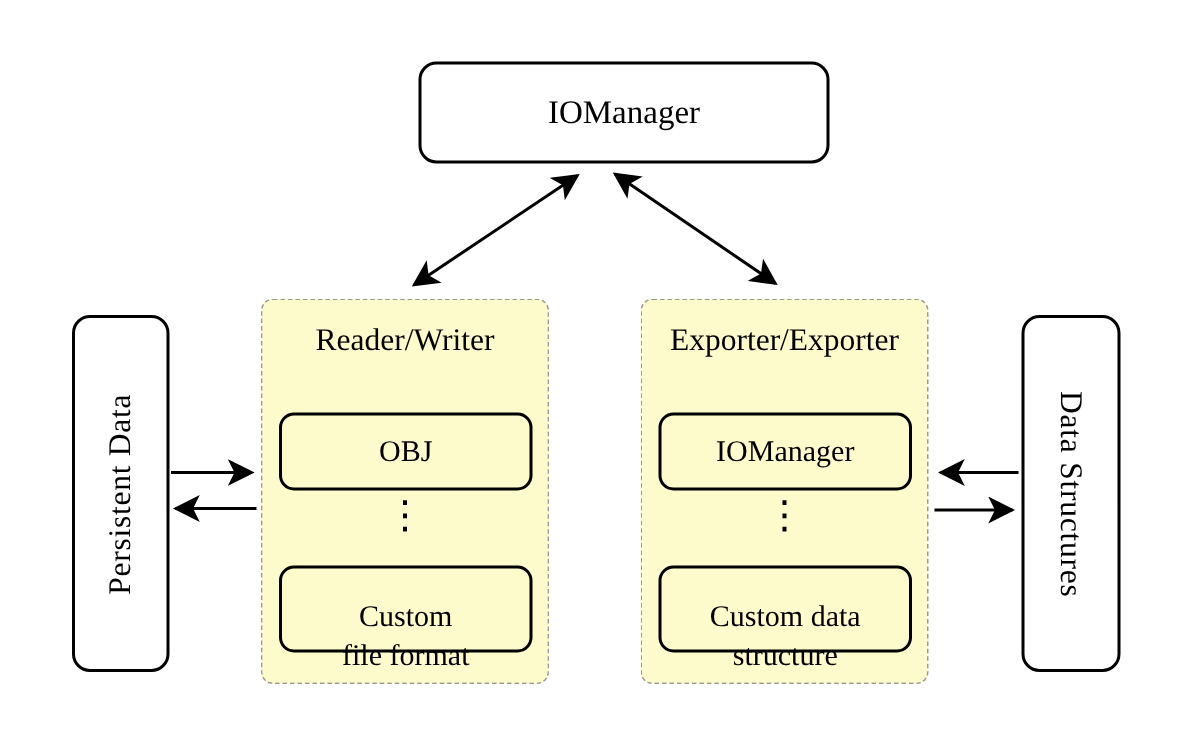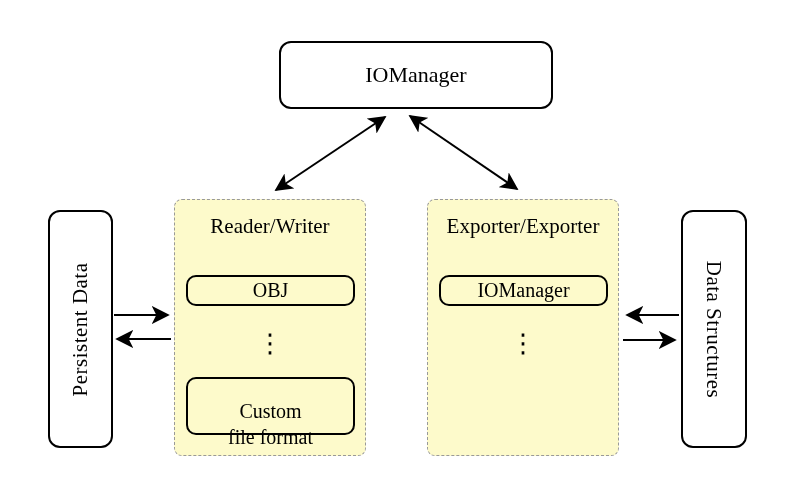--- a/index.html
+++ b/index.html
@@ -74,21 +74,21 @@
     border: 2.5px solid var(--node-border, #000000);
     border-radius: 10px;
     background: transparent;
     box-sizing: border-box;
     display: flex;
     align-items: center;
     justify-content: center;
     text-align: center;
     font-size: 20px;
   }
-  .item.top { top: 75px; height: 31px; }
+  .item.top { top: 75px; height: 52px; }
   .item.bottom { top: 177px; height: 58px; line-height: 26px; }
   .multiline { white-space: pre-line; margin-top: 36px; }
   .dots {
     position: absolute;
     left: 0; right: 0;
     top: 131px;
     text-align: center;
     font-size: 26px;
     line-height: 1;
   }
@@ -150,15 +150,19 @@
 file format</span>
     </div>
   </div>
 
   <div class="group" id="group-importer-exporter">
     <div class="group-title">Exporter/Exporter</div>
     <div class="item top">
       <span>IOManager</span>
     </div>
     <div class="dots">⋮</div>
+    <div class="item bottom">
+      <span class="multiline">Custom data
+structure</span>
+    </div>
   </div>
 
 </div>
 
 </body></html>

